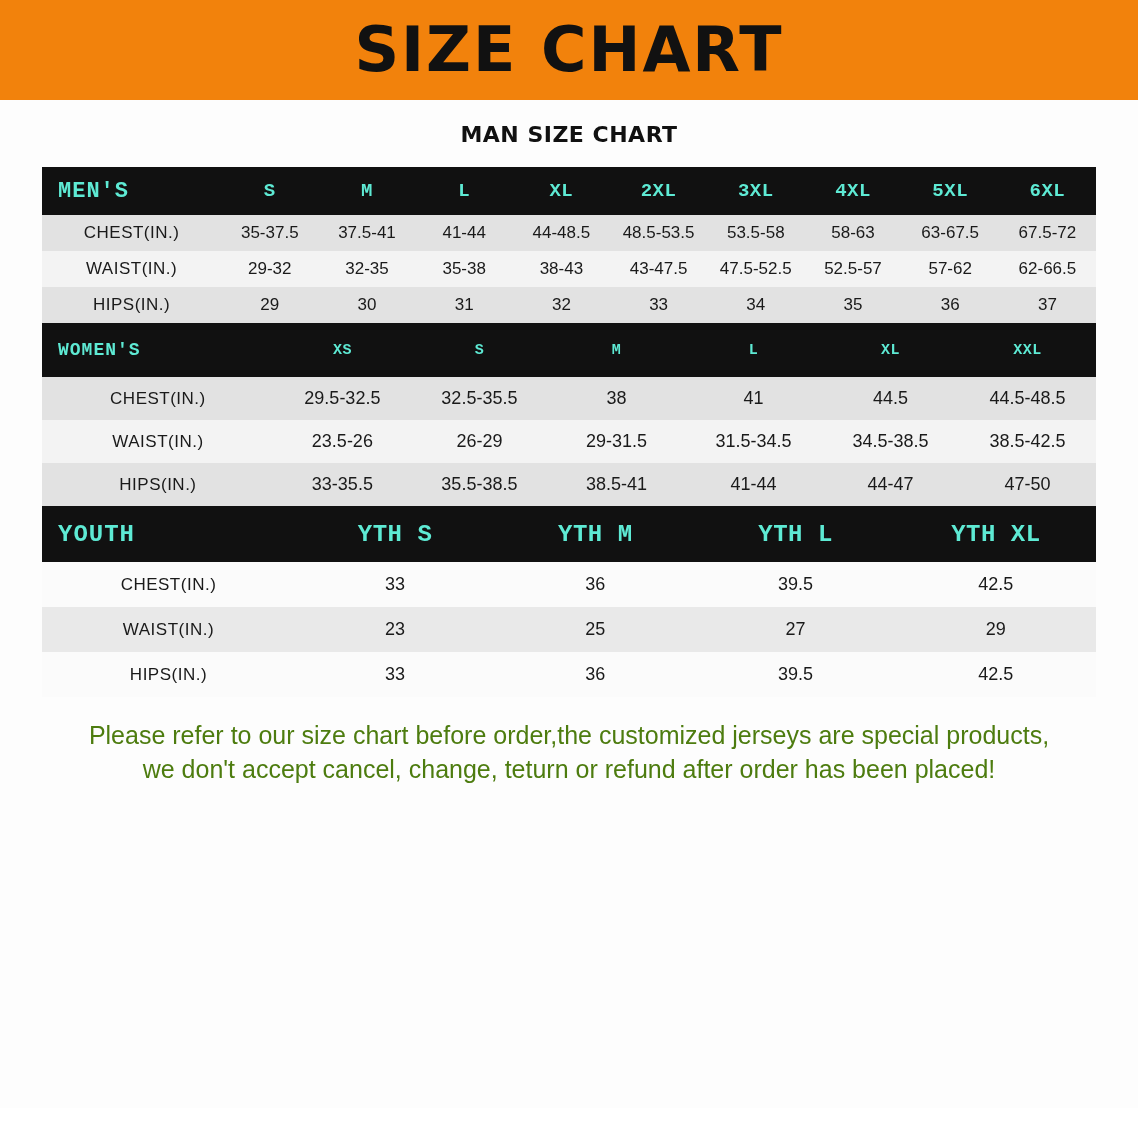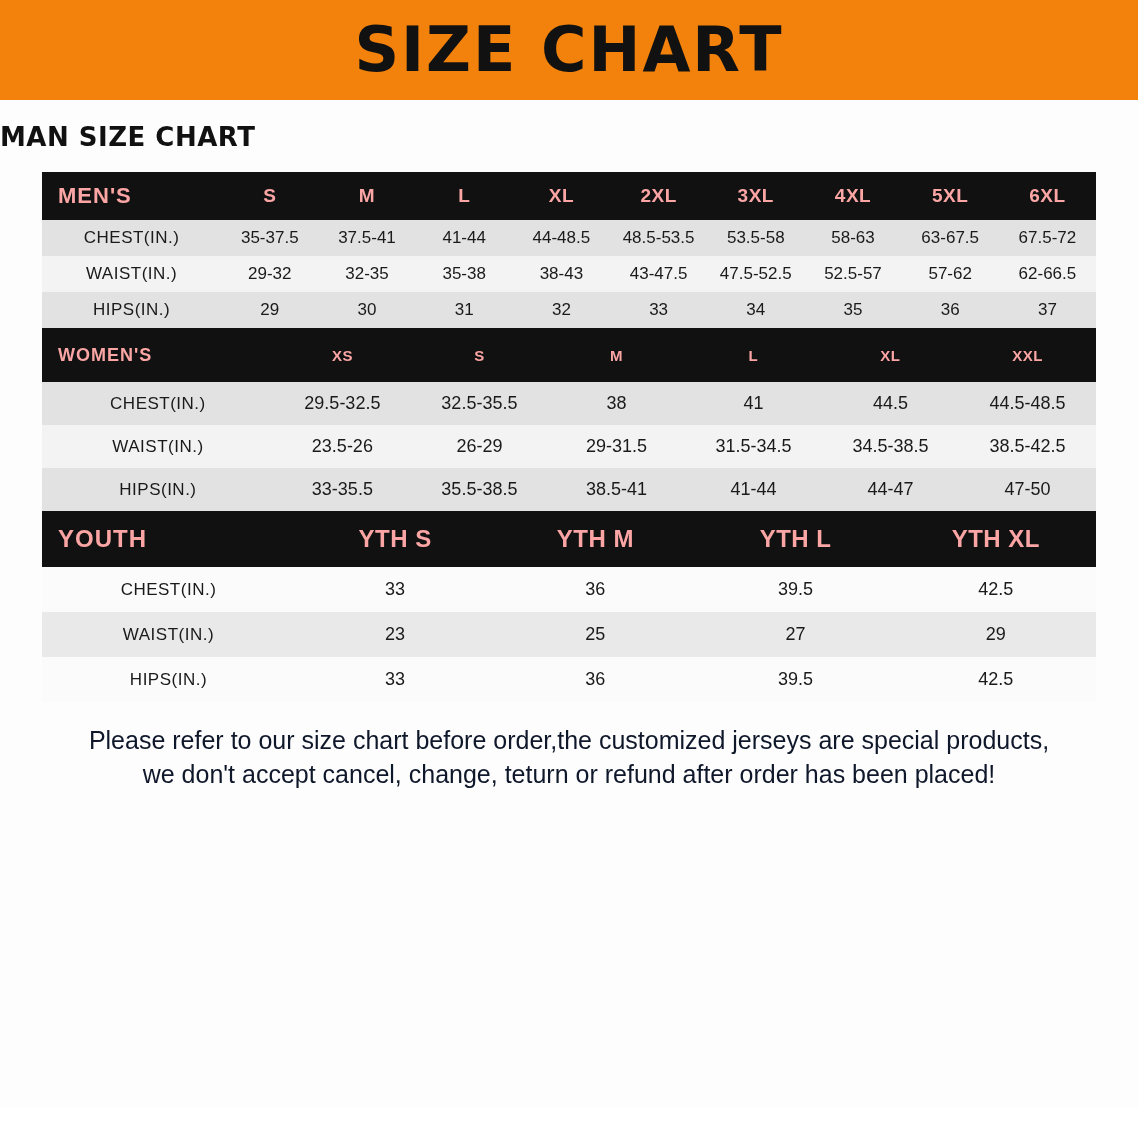--- a/index.html
+++ b/index.html
@@ -34,24 +34,24 @@
     font-family: "DejaVu Sans", sans-serif;
     font-weight: bold;
     font-size: 62px;
     letter-spacing: 2px;
     color: #111;
     line-height: 1;
   }
 
   
   .section-title {
-    text-align: left;
+    text-align: center;
     font-family: "DejaVu Sans", sans-serif;
     font-weight: bold;
-    font-size: 26px;
+    font-size: 22px;
     letter-spacing: 0.5px;
     color: #111;
   }
   .sec-man   { margin-top: 22px; margin-bottom: 20px; }
   .sec-women { margin-top: 36px; margin-bottom: 22px; }
   .sec-youth { margin-top: 44px; margin-bottom: 22px; }
 
   
   .tbl-wrap {
     margin: 0 42px;
@@ -61,25 +61,25 @@
     border-collapse: collapse;
     table-layout: fixed;
   }
   table.chart th, table.chart td {
     padding: 0;
     margin: 0;
   }
   
   .hdr-row { background: #111111; color: #ffffff; height: 48px; }
   .hdr-row th {
-    font-family: Liberation Sans, sans-serif;
+    font-family: Liberation Mono, monospace;
     font-weight: bold;
     font-size: 19px;
     text-align: center;
-    color: #fca5a5;
+    color: #5eead4;
     letter-spacing: 0.5px;
   }
   .hdr-row th.first {
     text-align: left;
     padding-left: 16px;
     font-size: 22px;
     letter-spacing: 1px;
   }
   
   .chart td {
@@ -107,21 +107,21 @@
   .youth .hdr-row { height: 56px; }
   .youth .hdr-row th { font-size: 24px; }
   .youth .hdr-row th.first { font-size: 24px; }
   .youth td { height: 45px; font-size: 18px; }
   .youth tr.zebra-a td { background: #e9e9e9; }
   .youth tr.zebra-b td { background: #fbfbfb; }
 
   
   .note {
     margin: 22px 36px 0 36px;
-    color: #0f172a;
+    color: #4d7c0f;
     font-family: "Liberation Sans", sans-serif;
     font-size: 25px;
     line-height: 1.35;
     text-align: center;
   }
   .note span { display: block; }
 </style>
 </head>
 <body>
 

